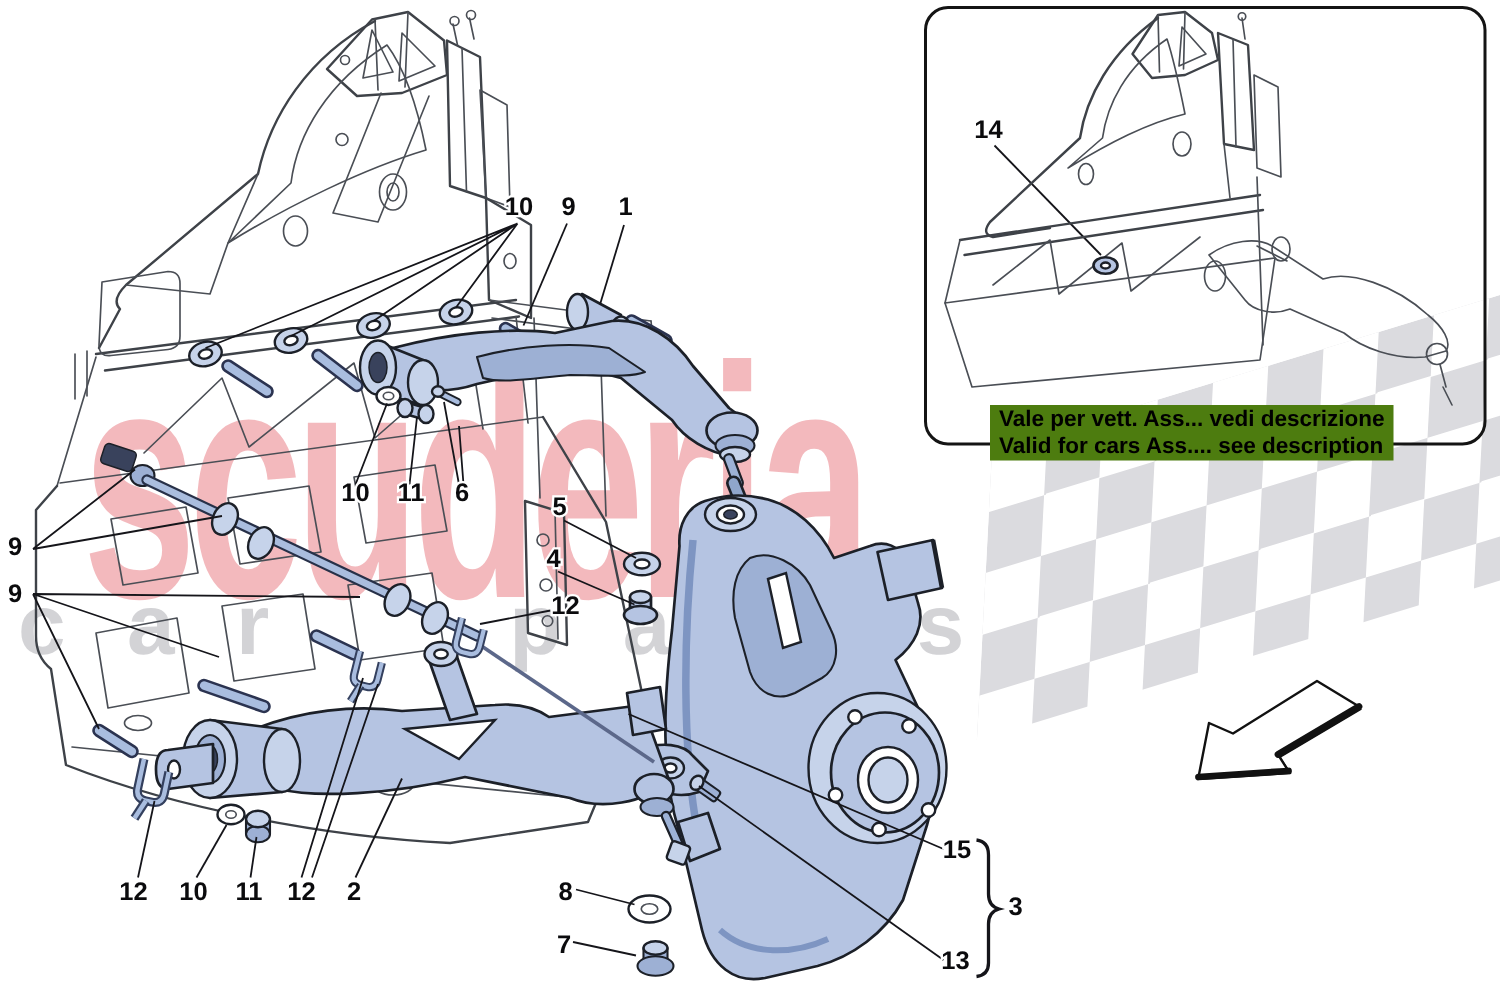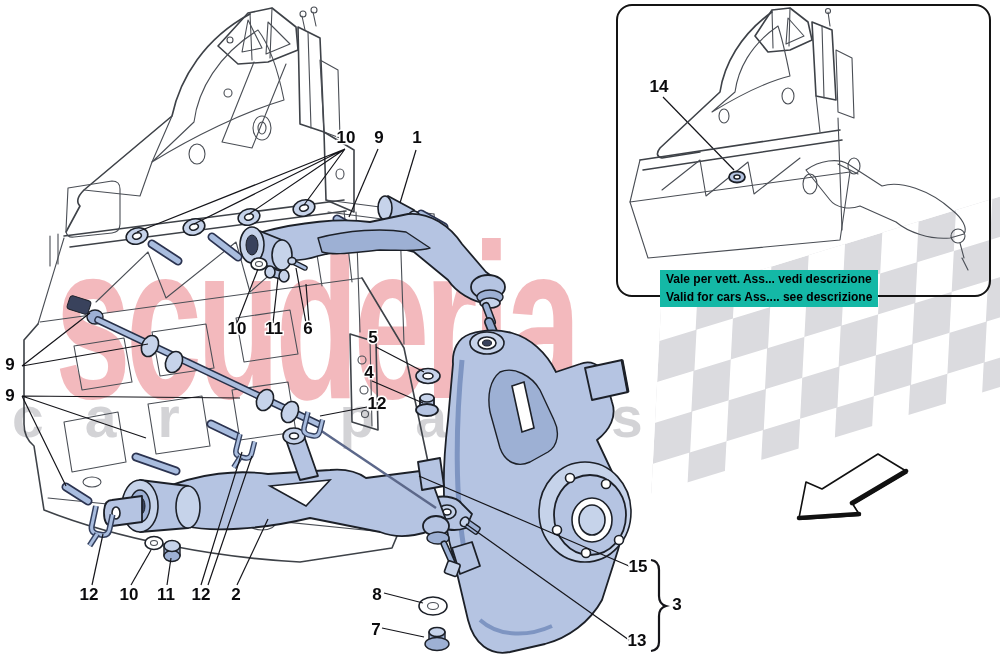--- a/index.html
+++ b/index.html
@@ -15,22 +15,22 @@
   #wm-gray{left:12px;top:384px;z-index:2;font-size:57px;font-weight:bold;
            color:rgba(140,140,146,.38);letter-spacing:41px;word-spacing:62px;white-space:nowrap;}
   
   #wm-red{left:55px;top:196px;z-index:3;font-size:220px;font-weight:bold;
           color:rgba(219,42,54,.33);letter-spacing:-8px;transform:scaleX(.62);
           transform-origin:0 0;white-space:nowrap;}
   #main-svg{left:0;top:0;z-index:4;}
   
   #inset-box{left:616px;top:4px;width:371px;height:289px;z-index:5;
              border:2.5px solid #141414;border-radius:16px;background:transparent;}
-  #inset-caption{position:absolute;left:42px;top:264px;background:#14b8a6;
-                 padding:1px 6px;font-size:12px;font-weight:bold;line-height:17.5px;
+  #inset-caption{position:absolute;left:42px;top:264px;background:#4d7c0f;
+                 padding:1px 6px;font-size:15px;font-weight:bold;line-height:17.5px;
                  white-space:nowrap;color:#000;}
   
   .ln{stroke:#4a4e55;stroke-width:1.1;fill:none;stroke-linejoin:round;stroke-linecap:round;}
   .ln2{stroke:#3e4248;stroke-width:1.6;fill:none;stroke-linejoin:round;stroke-linecap:round;}
   .blu{fill:#b5c4e2;stroke:#1c2028;stroke-width:1.8;stroke-linejoin:round;}
   .blu2{fill:#c6d3ea;stroke:#1c2028;stroke-width:1.6;stroke-linejoin:round;}
   .blu3{fill:#9db0d4;stroke:#1c2028;stroke-width:1.4;stroke-linejoin:round;}
   .dkb{fill:#39425c;stroke:#1c2028;stroke-width:1;}
   .wht{fill:#fff;stroke:#1c2028;stroke-width:1.6;}
   .ldr{stroke:#15151a;stroke-width:1.2;fill:none;}
@@ -350,15 +350,15 @@
   <g>
     <path d="M801,520 L808,484 L824,491 L880,456 L908,473 L854,505 L861,516 Z" fill="#111"></path>
     <path d="M799,518 L806,482 L822,489 L878,454 L906,471 L852,503 L859,514 Z" fill="#fff" stroke="#111" stroke-width="1.6" stroke-linejoin="round"></path>
     <path d="M906,471 L852,503 M859,514 L799,518" stroke="#111" stroke-width="4.5" fill="none" stroke-linecap="round"></path>
   </g>
 </svg>
 
 <div id="inset-box" class="layer">
   <div id="inset-caption">
     <div>Vale per vett. Ass... vedi descrizione</div>
-    <div>Valid for cars Ass.... see descrizione</div>
+    <div>Valid for cars Ass.... see description</div>
   </div>
 </div>
 
 </body></html>

